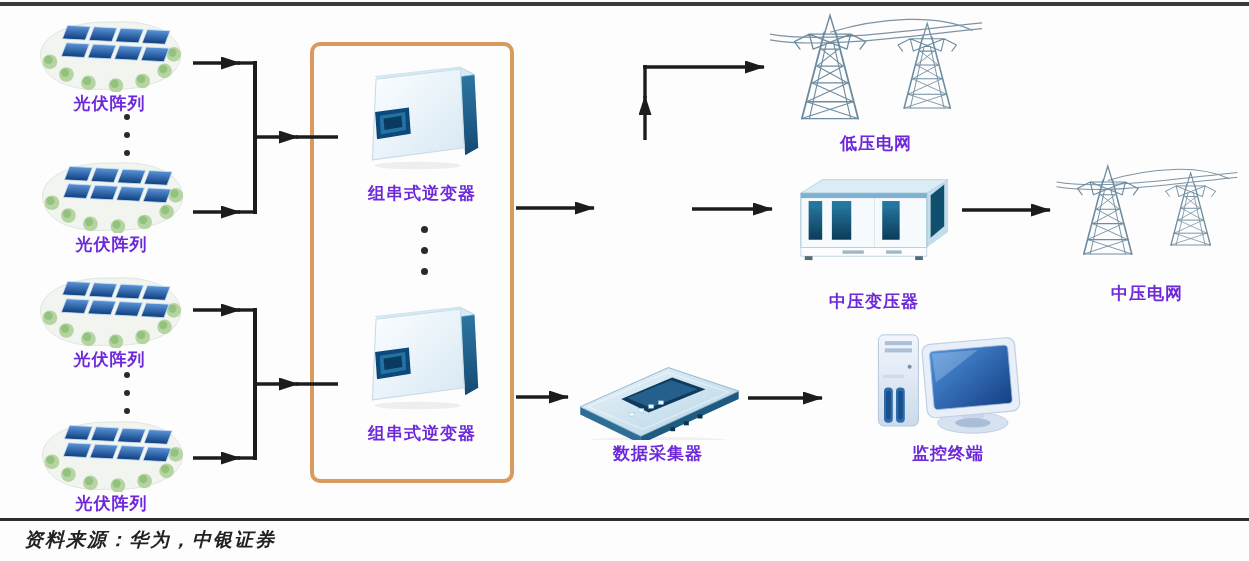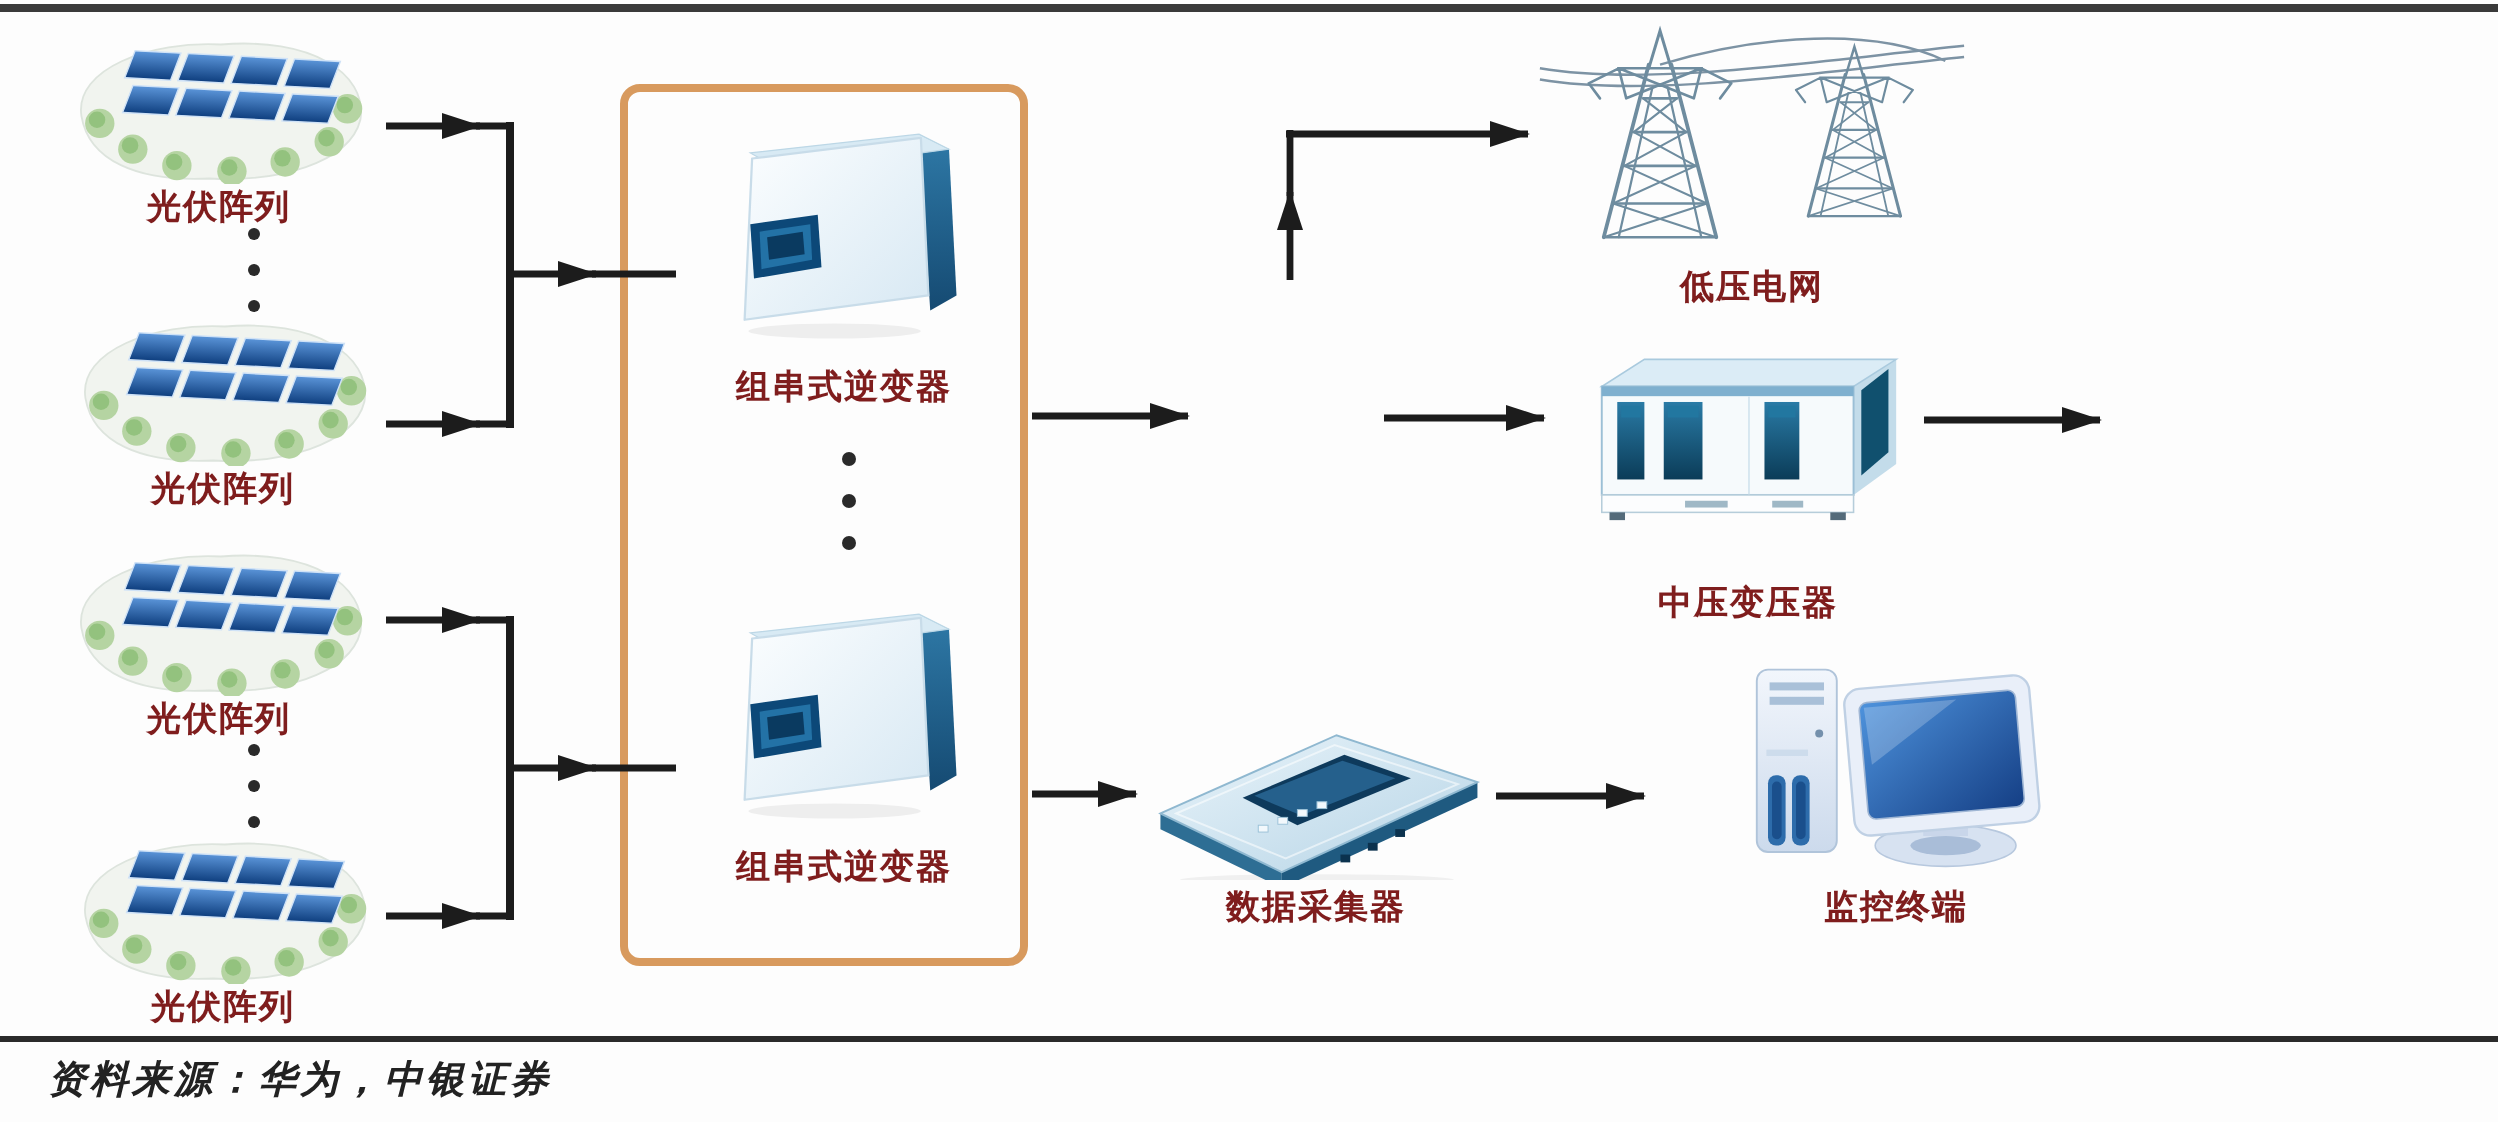--- a/index.html
+++ b/index.html
@@ -6,21 +6,21 @@
   .stage{position:relative;width:1249px;height:561px;background:#fdfdfd;overflow:hidden;
          font-family:"Liberation Sans",sans-serif;}
   .rule{position:absolute;left:0;right:0;background:#3a3a3a;}
   .rule.top{top:2px;height:4px;}
   .rule.bottom{top:518px;height:3px;background:#2b2b2b;}
   .source{position:absolute;left:24px;top:527px;font:italic 700 19px "DejaVu Serif",serif;
           letter-spacing:2px;color:#222;white-space:nowrap;}
   .sysbox{position:absolute;left:310px;top:42px;width:204px;height:441px;
           border:4px solid #d89a5e;border-radius:10px;box-sizing:border-box;z-index:1;}
   .node{position:absolute;display:flex;flex-direction:column;align-items:center;z-index:2;}
-  .node .lbl{font-weight:700;font-size:17px;color:#7f1d1d;letter-spacing:1px;white-space:nowrap;}
+  .node .lbl{font-weight:700;font-size:17px;color:#6d28d9;letter-spacing:1px;white-space:nowrap;}
   .syslbl{position:absolute;left:310px;top:452px;width:204px;text-align:center;z-index:2;
           font-weight:700;font-size:17px;color:#3c3c3c;letter-spacing:1px;}
   .arrows{position:absolute;left:0;top:0;z-index:3;pointer-events:none;}
   .vdots{position:absolute;display:flex;flex-direction:column;gap:12px;z-index:2;}
   .vdots i{width:6px;height:6px;background:#2a2a2a;border-radius:50%;}
   .vdots.big{gap:14px;}
   .vdots.big i{width:7px;height:7px;}
   svg.icon{display:block;}
   .hidden-defs{position:absolute;width:0;height:0;overflow:hidden;}
 </style>
@@ -312,20 +312,26 @@
     <div class="lbl" style="margin-top:4px;">低压电网</div>
   </div>
 
   <div class="node" style="left:788px;top:170px;width:172px;">
     <svg class="icon" width="170" height="92">
         <use href="#sym-transformer"></use>
       </svg>
     <div class="lbl" style="margin-top:28px;">中压变压器</div>
   </div>
 
+  <div class="node" style="left:1052px;top:140px;width:190px;">
+    <svg class="icon" width="184" height="140" preserveAspectRatio="none">
+        <use href="#sym-towers"></use>
+      </svg>
+    <div class="lbl" style="margin-top:2px;">中压电网</div>
+  </div>
 
   <div class="node" style="left:570px;top:350px;width:176px;">
     <svg class="icon" width="172" height="90">
         <use href="#sym-collector"></use>
       </svg>
     <div class="lbl" style="margin-top:2px;">数据采集器</div>
   </div>
 
   <div class="node" style="left:858px;top:330px;width:180px;">
     <svg class="icon" width="170" height="108" preserveAspectRatio="none">

